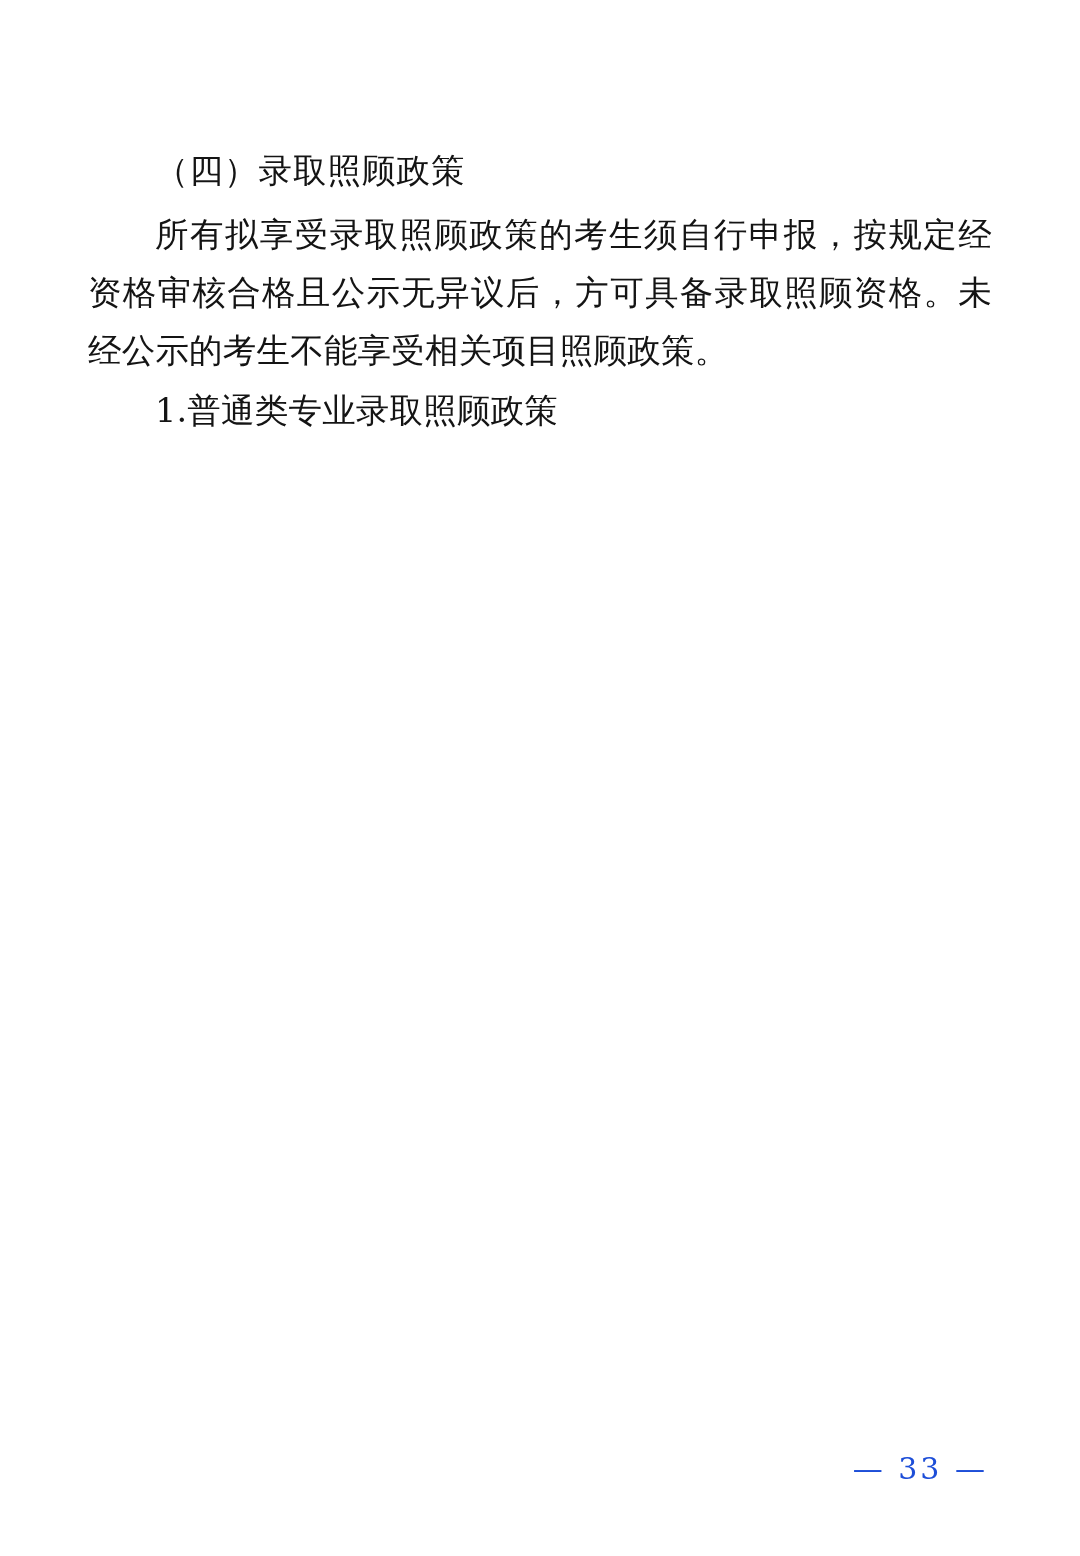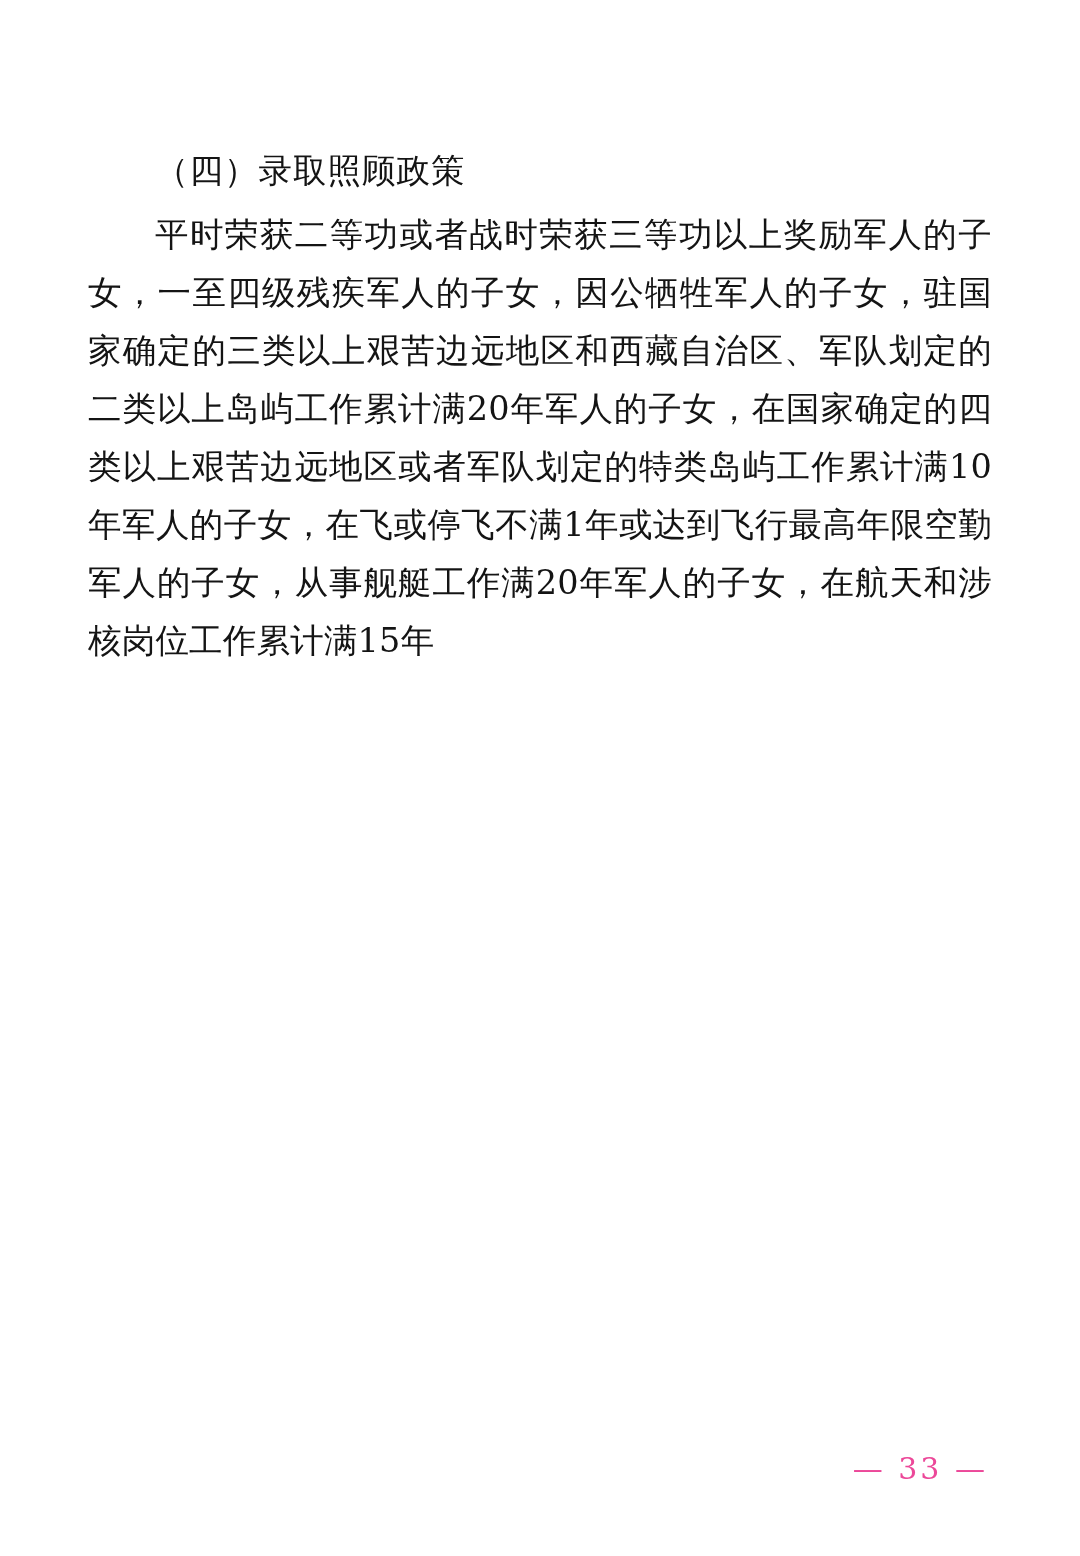--- a/index.html
+++ b/index.html
@@ -43,26 +43,27 @@
   }
   .para.tight {
     margin-bottom: 0;
   }
   .page-number {
     position: absolute;
     right: 92px;
     bottom: 86px;
     font-size: 30px;
     letter-spacing: 3px;
-    color: #ec4899;
+    color: #1d4ed8;
     font-family: "DejaVu Serif", "Liberation Serif", serif;
   }
 </style>
 </head>
 <body>
 
 <div class="page">
   <div class="content">
     <div class="heading">（四）录取照顾政策</div>
-    <p class="para tight">平时荣获二等功或者战时荣获三等功以上奖励军人的子女，一至四级残疾军人的子女，因公牺牲军人的子女，驻国家确定的三类以上艰苦边远地区和西藏自治区、军队划定的二类以上岛屿工作累计满20年军人的子女，在国家确定的四类以上艰苦边远地区或者军队划定的特类岛屿工作累计满10年军人的子女，在飞或停飞不满1年或达到飞行最高年限空勤军人的子女，从事舰艇工作满20年军人的子女，在航天和涉核岗位工作累计满15年</p>
+    <p class="para">所有拟享受录取照顾政策的考生须自行申报，按规定经资格审核合格且公示无异议后，方可具备录取照顾资格。未经公示的考生不能享受相关项目照顾政策。</p>
+    <p class="para">1.普通类专业录取照顾政策</p>
   </div>
   <div class="page-number">— 33 —</div>
 </div>
 
 </body></html>

